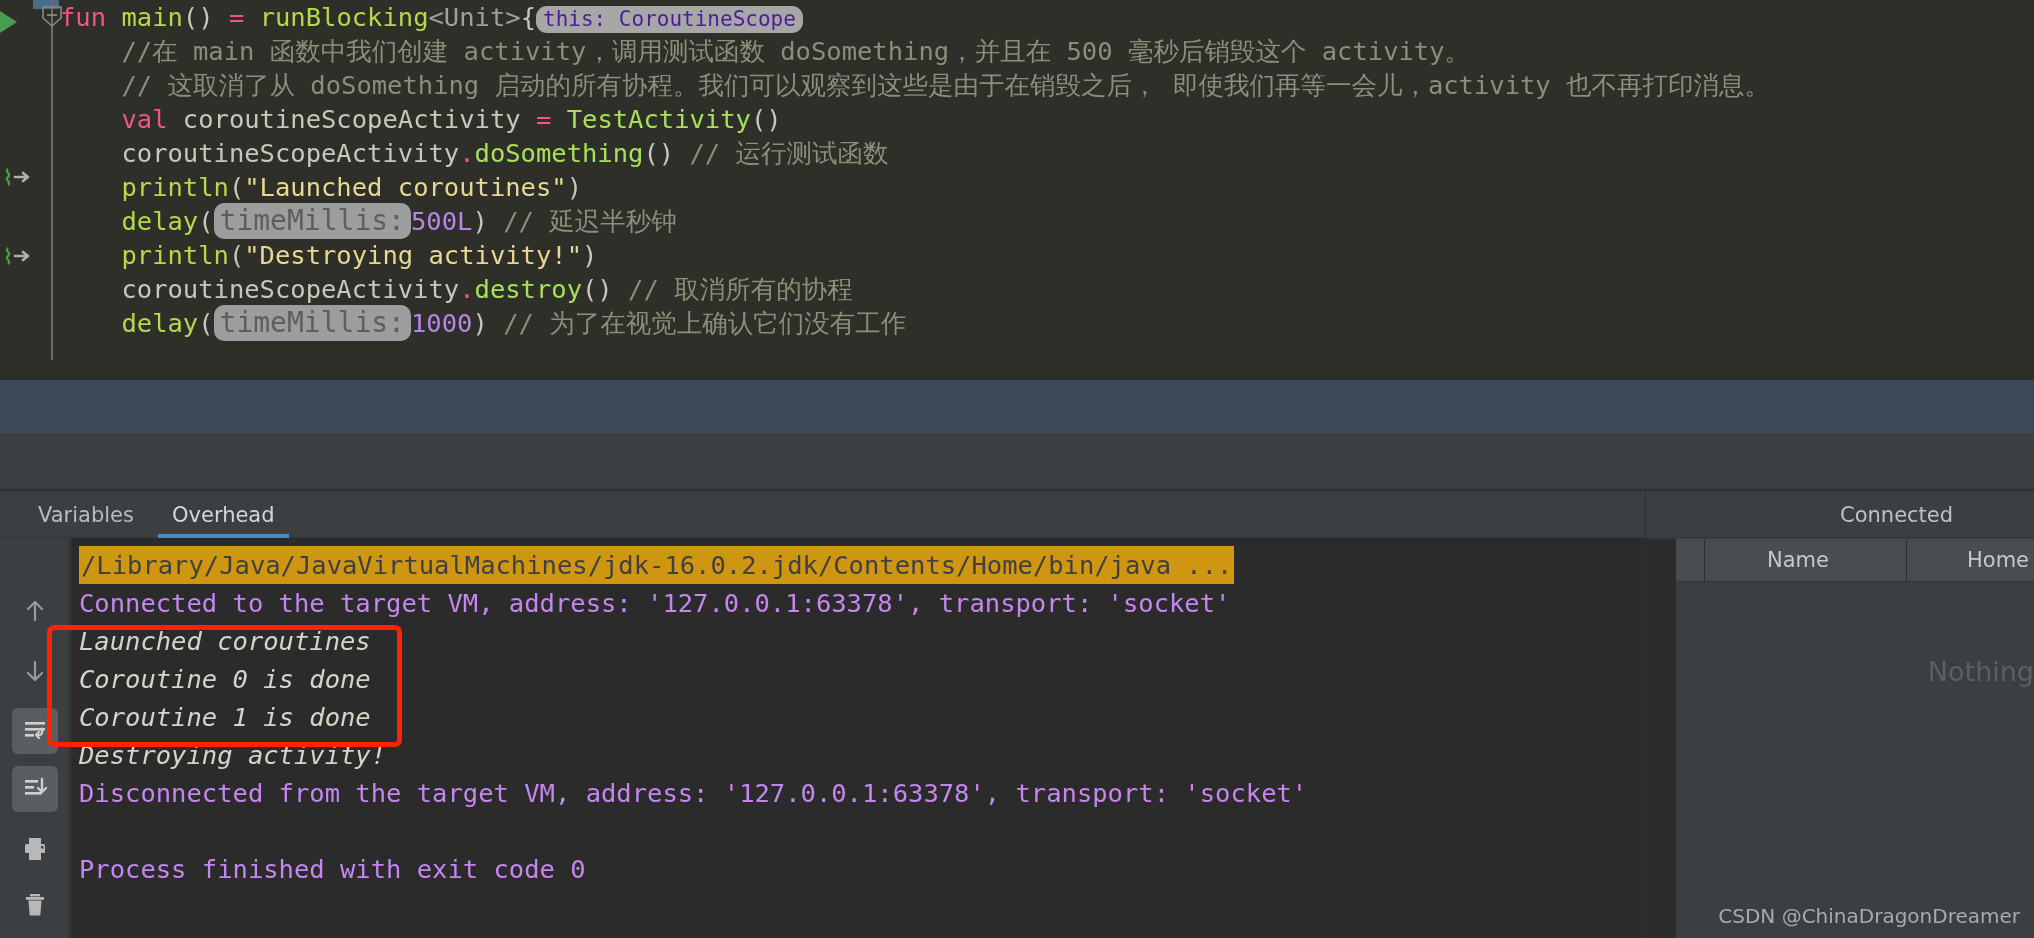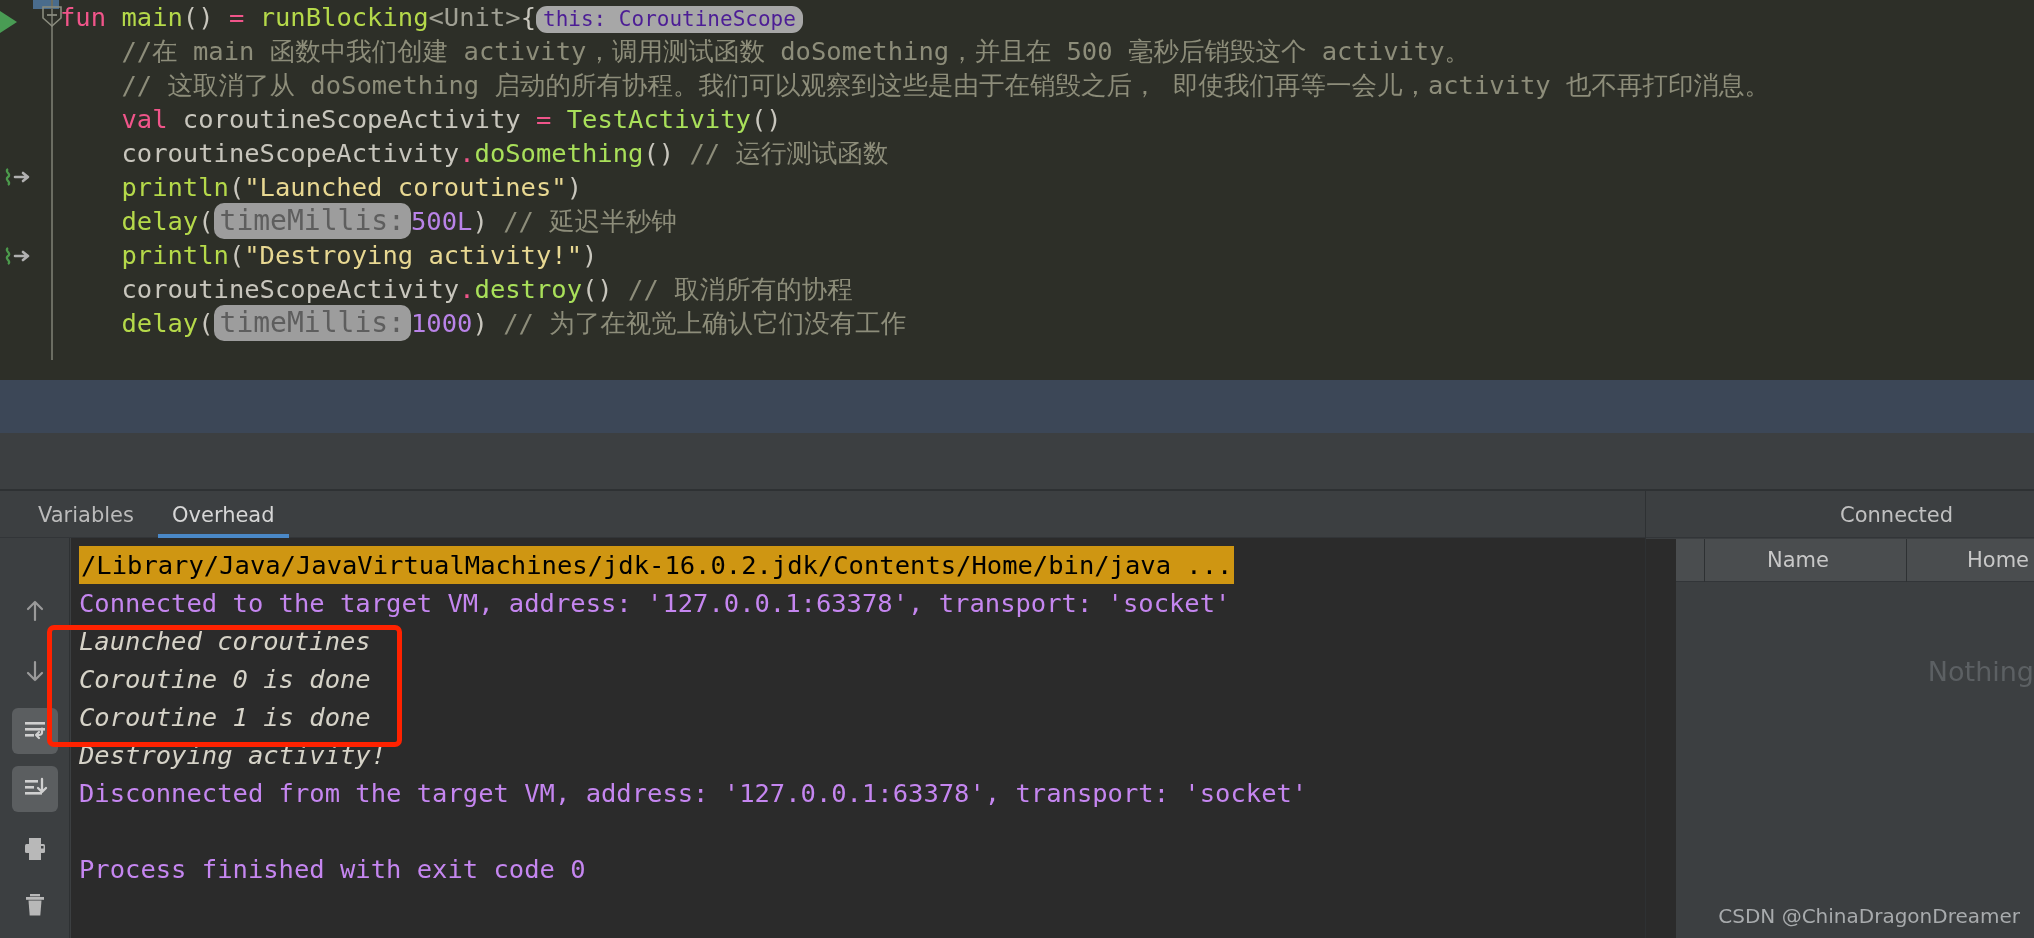--- a/index.html
+++ b/index.html
@@ -122,21 +122,21 @@
     position: absolute; left: 71px; top: 47px; width: 1574px; height: 400px;
     background: #2b2b2b;
     font-family: "DejaVu Sans Mono", monospace;
     font-size: 25.5px;
     line-height: 38px;
     padding: 8px 0 0 8px;
     white-space: pre-wrap;
     overflow: hidden;
   }
   .ln-cmd {
-    background: #cf9612; color: #000000; display: inline-block;
+    background: #cf9612; color: #404040; display: inline-block;
     padding: 0 2px;
   }
   .ln-vm { color: #c586f0; }
   .ln-out { color: #d6d3c8; font-style: italic; }
 
   .redbox {
     position: absolute;
     left: 47px; top: 625px;
     width: 355px; height: 122px;
     border: 5px solid #ff2200;

